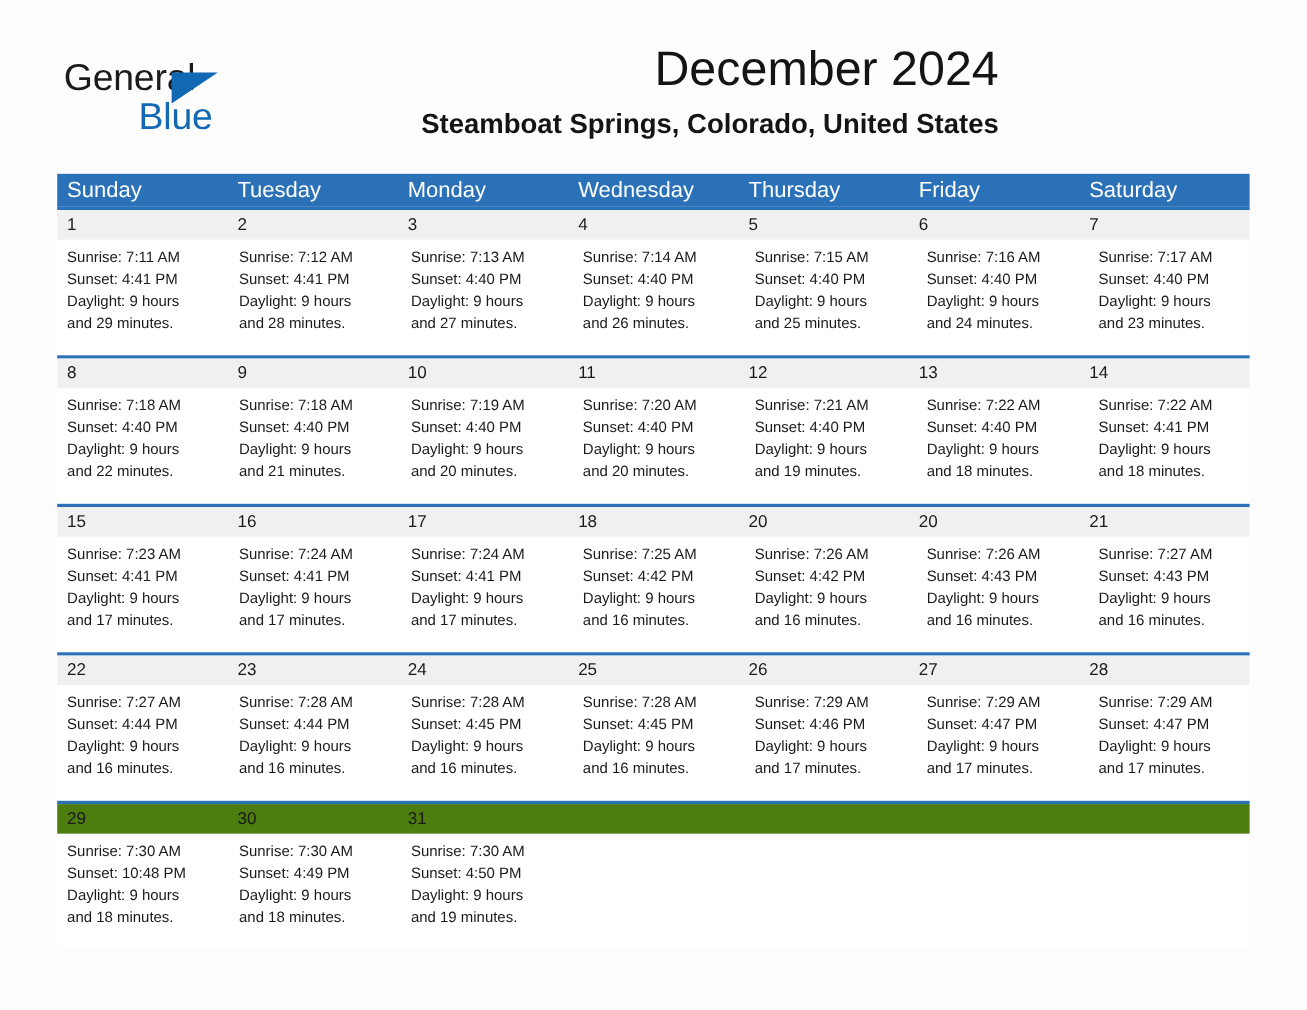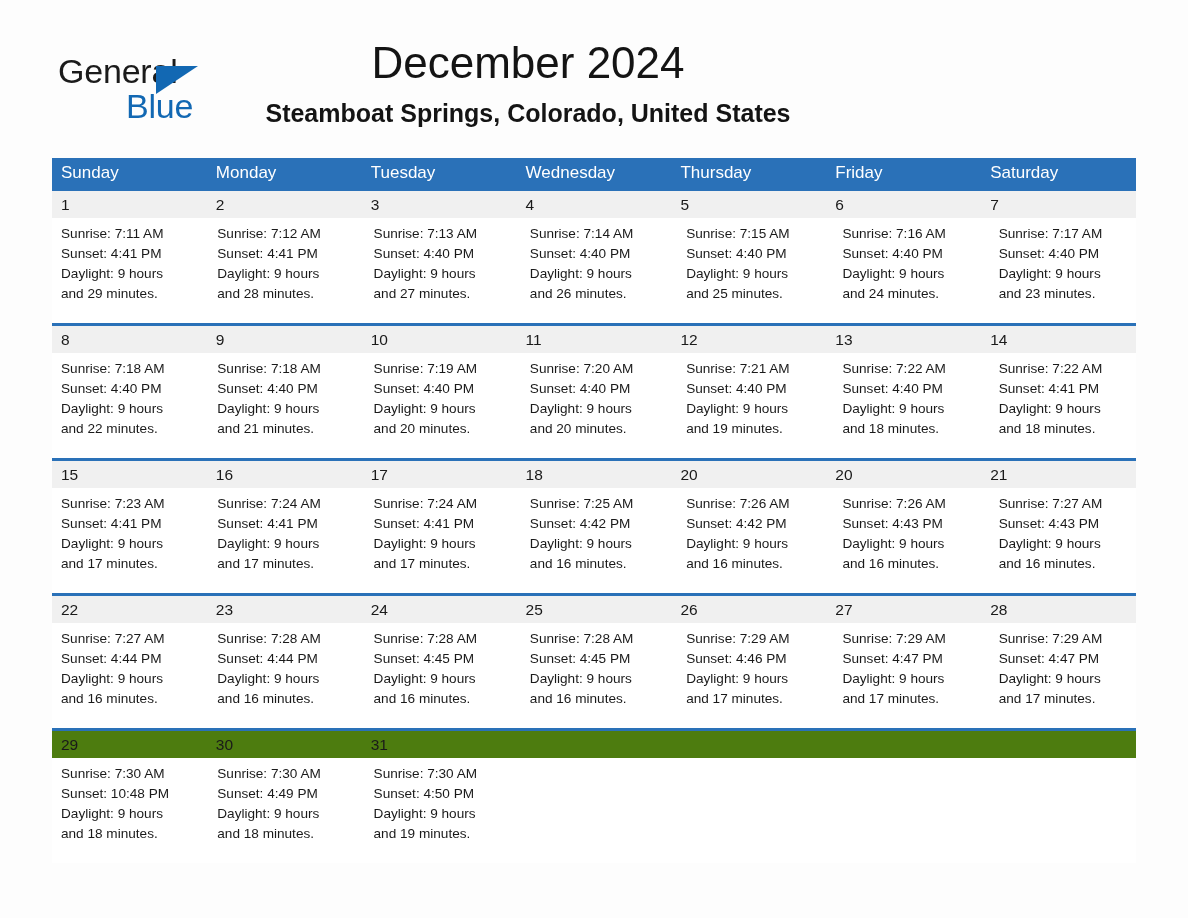--- a/index.html
+++ b/index.html
@@ -62,21 +62,21 @@
     color: #1268b3;
     letter-spacing: -0.2px;
     font-family: "Liberation Sans", sans-serif;
     margin-left: 12px;
   }
 
   .title-block {
     position: absolute;
     right: 0;
     top: 0;
-    text-align: center;
+    text-align: right;
     width: 760px;
   }
   .month-title {
     font-size: 44px;
     color: #141414;
     line-height: 1.05;
     white-space: nowrap;
   }
   .location {
     margin-top: 13px;
@@ -94,21 +94,21 @@
     width: 1084px;
   }
   .weekday-row {
     display: flex;
     background: #2a71b8;
     height: 30px;
   }
   .weekday {
     flex: 1 1 0;
     color: #ffffff;
-    font-size: 17px;
+    font-size: 20px;
     line-height: 30px;
     padding-left: 9px;
     box-sizing: border-box;
     white-space: nowrap;
     overflow: hidden;
   }
   .week {
     border-top: 3px solid #2a71b8;
   }
   .week:first-of-type {
@@ -168,22 +168,22 @@
       <div class="month-title">December 2024</div>
       <div class="location">Steamboat Springs, Colorado, United States</div>
     </div>
 
   </div>
 
   <div class="calendar">
 
     <div class="weekday-row">
       <div class="weekday">Sunday</div>
+      <div class="weekday">Tuesday</div>
       <div class="weekday">Monday</div>
-      <div class="weekday">Tuesday</div>
       <div class="weekday">Wednesday</div>
       <div class="weekday">Thursday</div>
       <div class="weekday">Friday</div>
       <div class="weekday">Saturday</div>
     </div>
 
     <div class="week">
       <div class="week-dates">
         <div class="date-cell">1</div>
         <div class="date-cell">2</div>

